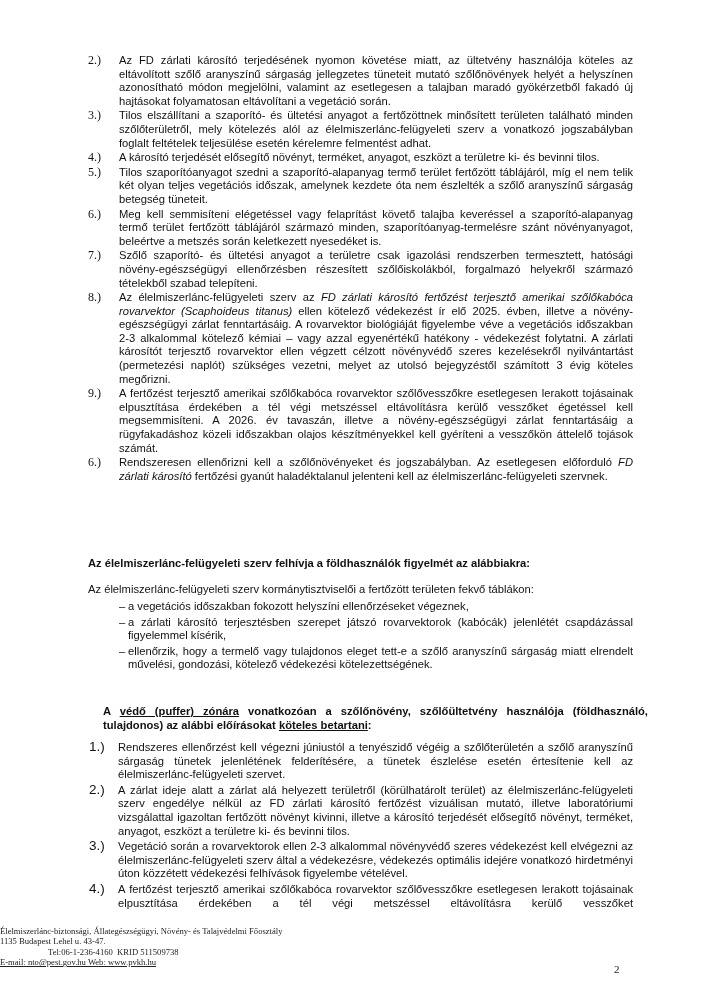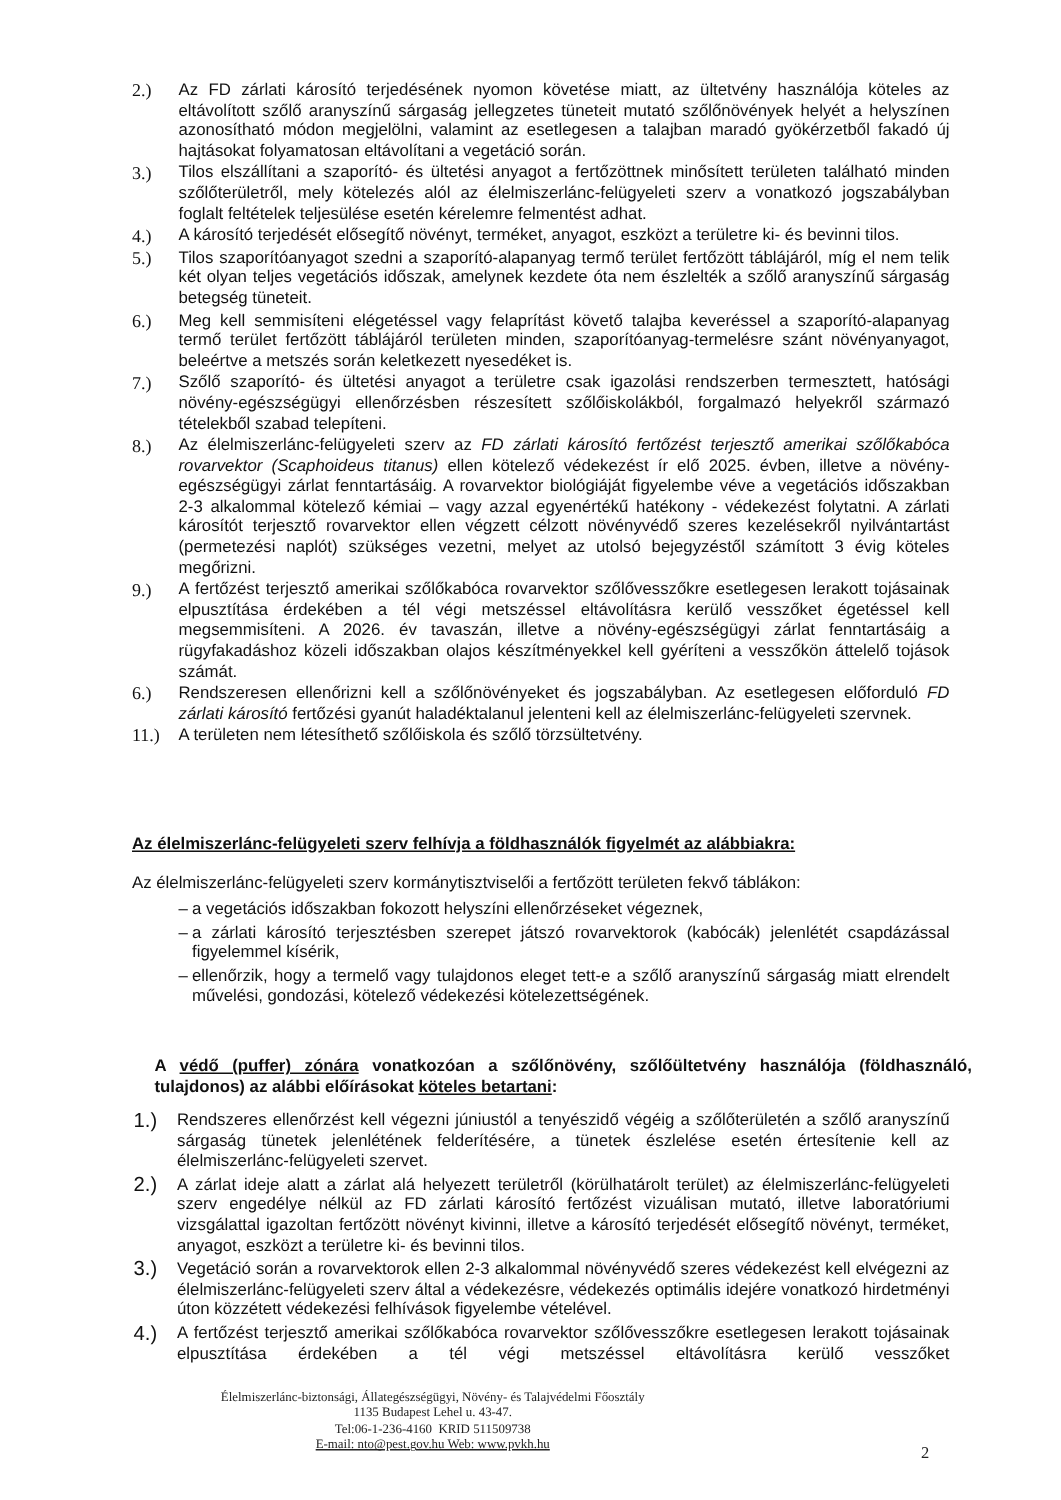--- a/index.html
+++ b/index.html
@@ -5,28 +5,28 @@
   html, body { margin: 0; padding: 0; background: #ffffff; }
   body { width: 707px; height: 1000px; position: relative; overflow: hidden; color: #111; }
   .page { position: absolute; left: 0; top: 0; width: 707px; height: 1000px; }
   .text { font-family: "Liberation Sans", sans-serif; font-size: 11.2px; line-height: 13.6px; }
   .ol { position: absolute; left: 88px; width: 545px; }
   .li { position: relative; padding-left: 31px; text-align: justify; margin-bottom: 0; }
   .li .num { position: absolute; left: 0; top: 0; font-family: "Liberation Serif", serif; font-size: 12px; }
   .li .body { display: block; }
   .ol2 .li { padding-left: 30px; }
   .ol2 .li .num { font-family: "Liberation Sans", sans-serif; font-size: 13.5px; left: 1px; top: -1px; }
-  .heading { position: absolute; left: 88px; width: 545px; font-weight: bold; text-decoration: underline; }
+  .heading { position: absolute; left: 88px; width: 545px; font-weight: bold; }
   .para { position: absolute; left: 88px; width: 545px; }
   .dashlist { position: absolute; left: 120px; width: 513px; }
   .dash { position: relative; padding-left: 8px; text-align: justify; margin-bottom: 2px; }
   .dash .mk { position: absolute; left: -1px; top: 0; }
   .h2 { position: absolute; left: 103px; width: 545px; font-weight: bold; text-align: justify; }
   u { text-decoration: underline; }
-  .footer { position: absolute; left: 0; width: 577px; top: 926px; text-align: center;
+  .footer { position: absolute; left: 0; width: 577px; top: 926px; 
             font-family: "Liberation Serif", serif; font-size: 8.6px; line-height: 10.4px; color: #222; }
   .footer .u { text-decoration: underline; }
   .pagenum { position: absolute; left: 614px; top: 963px; font-family: "Liberation Serif", serif; font-size: 11px; color: #222; }
   i { font-style: italic; }
 </style>
 </head>
 <body>
 
 <div class="page">
 
@@ -42,41 +42,37 @@
     <div class="li" style="margin-bottom:1px;">
       <span class="num">4.)</span>
       <span class="body">A károsító terjedését elősegítő növényt, terméket, anyagot, eszközt a területre ki- és bevinni tilos.</span>
     </div>
     <div class="li" style="margin-bottom:1px;">
       <span class="num">5.)</span>
       <span class="body">Tilos szaporítóanyagot szedni a szaporító-alapanyag termő terület fertőzött táblájáról, míg el nem telik két olyan teljes vegetációs időszak, amelynek kezdete óta nem észlelték a szőlő aranyszínű sárgaság betegség tüneteit.</span>
     </div>
     <div class="li" style="margin-bottom:1px;">
       <span class="num">6.)</span>
-      <span class="body">Meg kell semmisíteni elégetéssel vagy felaprítást követő talajba keveréssel a szaporító-alapanyag termő terület fertőzött táblájáról területen minden, szaporítóanyag-termelésre szánt növényanyagot, beleértve a metszés során keletkezett nyesedéket is.</span>
+      <span class="body">Meg kell semmisíteni elégetéssel vagy felaprítást követő talajba keveréssel a szaporító-alapanyag termő terület fertőzött táblájáról származó minden, szaporítóanyag-termelésre szánt növényanyagot, beleértve a metszés során keletkezett nyesedéket is.</span>
     </div>
     <div class="li" style="margin-bottom:1px;">
       <span class="num">7.)</span>
       <span class="body">Szőlő szaporító- és ültetési anyagot a területre csak igazolási rendszerben termesztett, hatósági növény-egészségügyi ellenőrzésben részesített szőlőiskolákból, forgalmazó helyekről származó tételekből szabad telepíteni.</span>
     </div>
     <div class="li" style="margin-bottom:1px;">
       <span class="num">8.)</span>
       <span class="body"><span>Az élelmiszerlánc-felügyeleti szerv az </span><i>FD zárlati károsító fertőzést terjesztő amerikai szőlőkabóca rovarvektor (Scaphoideus titanus)</i><span> ellen kötelező védekezést ír elő 2025. évben, illetve a növény-egészségügyi zárlat fenntartásáig. A rovarvektor biológiáját figyelembe véve a vegetációs időszakban 2-3 alkalommal kötelező kémiai – vagy azzal egyenértékű hatékony - védekezést folytatni. A zárlati károsítót terjesztő rovarvektor ellen végzett célzott növényvédő szeres kezelésekről nyilvántartást (permetezési naplót) szükséges vezetni, melyet az utolsó bejegyzéstől számított 3 évig köteles megőrizni.</span></span>
     </div>
     <div class="li" style="margin-bottom:1px;">
       <span class="num">9.)</span>
       <span class="body">A fertőzést terjesztő amerikai szőlőkabóca rovarvektor szőlővesszőkre esetlegesen lerakott tojásainak elpusztítása érdekében a tél végi metszéssel eltávolításra kerülő vesszőket égetéssel kell megsemmisíteni. A 2026. év tavaszán, illetve a növény-egészségügyi zárlat fenntartásáig a rügyfakadáshoz közeli időszakban olajos készítményekkel kell gyéríteni a vesszőkön áttelelő tojások számát.</span>
     </div>
     <div class="li" style="margin-bottom:1px;">
       <span class="num">6.)</span>
       <span class="body"><span>Rendszeresen ellenőrizni kell a szőlőnövényeket és jogszabályban. Az esetlegesen előforduló </span><i>FD zárlati károsító</i><span> fertőzési gyanút haladéktalanul jelenteni kell az élelmiszerlánc-felügyeleti szervnek.</span></span>
-    </div>
-    <div class="li">
-      <span class="num">11.)</span>
-      <span class="body">A területen nem létesíthető szőlőiskola és szőlő törzsültetvény.</span>
     </div>
   </div>
 
   <div class="heading text" style="top:557px;">Az élelmiszerlánc-felügyeleti szerv felhívja a földhasználók figyelmét az alábbiakra:</div>
 
   <div class="para text" style="top:583px;">Az élelmiszerlánc-felügyeleti szerv kormánytisztviselői a fertőzött területen fekvő táblákon:</div>
 
   <div class="dashlist text" style="top:600px;">
     <div class="dash">
       <span class="mk">–</span>
@@ -109,18 +105,18 @@
     </div>
     <div class="li" style="text-align-last: justify;">
       <span class="num">4.)</span>
       <span class="body">A fertőzést terjesztő amerikai szőlőkabóca rovarvektor szőlővesszőkre esetlegesen lerakott tojásainak elpusztítása érdekében a tél végi metszéssel eltávolításra kerülő vesszőket</span>
     </div>
   </div>
 
   <div class="footer">
     <div>Élelmiszerlánc-biztonsági, Állategészségügyi, Növény- és Talajvédelmi Főosztály</div>
     <div>1135 Budapest Lehel u. 43-47.</div>
-    <div style="white-space: pre;">Tel:06-1-236-4160  KRID 511509738</div>
+    <div style="white-space: pre; padding-left: 48px;">Tel:06-1-236-4160  KRID 511509738</div>
     <div class="u">E-mail: nto@pest.gov.hu Web: www.pvkh.hu</div>
   </div>
 
   <div class="pagenum">2</div>
 </div>
 
 </body></html>

